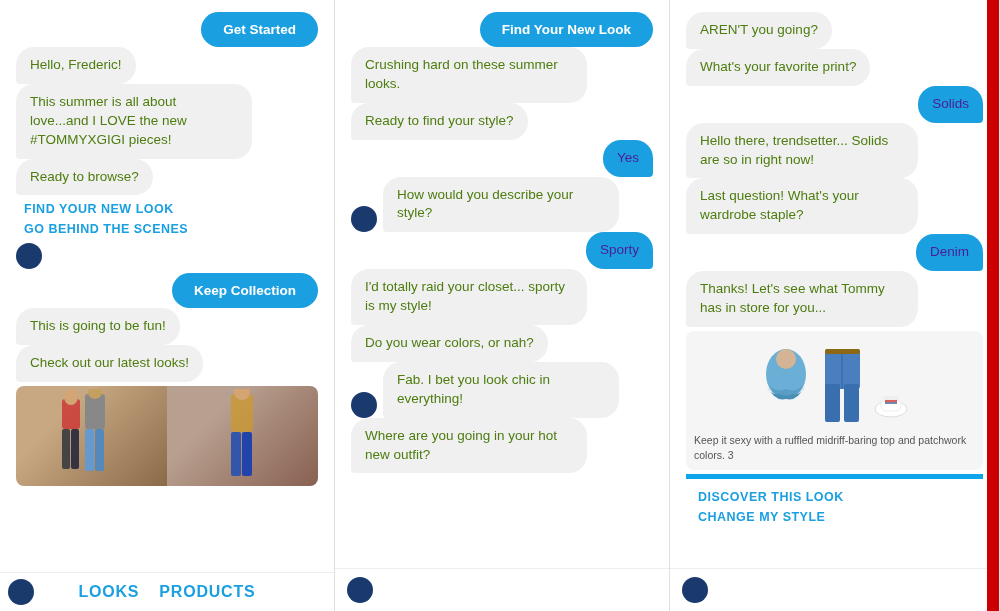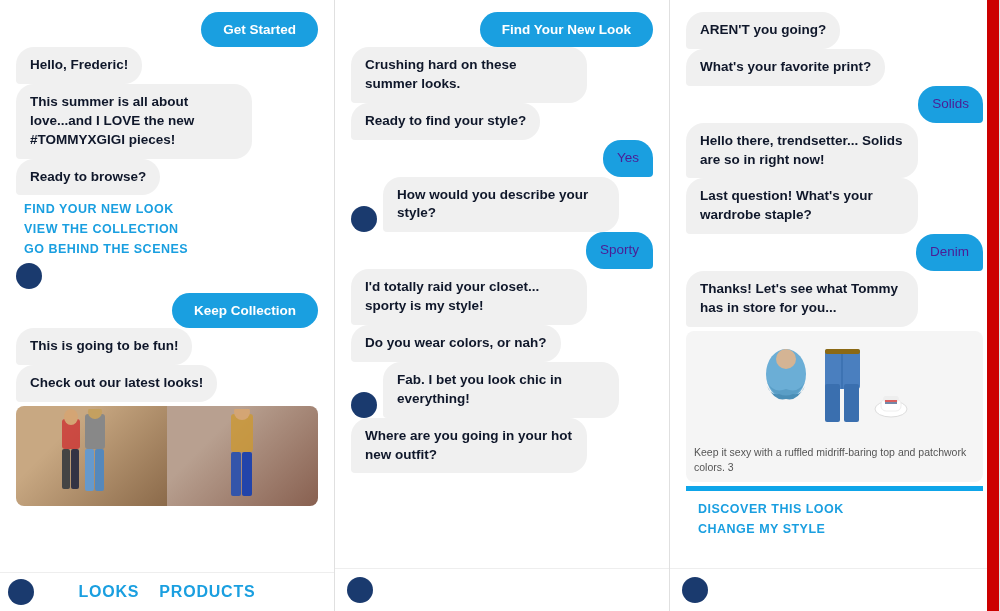--- a/index.html
+++ b/index.html
@@ -35,24 +35,23 @@
     .msg-bubble {
       max-width: 78%;
       padding: 9px 14px;
       border-radius: 18px;
       font-size: 13.5px;
       line-height: 1.4;
     }
 
     .msg-left {
       background: #f0f0f0;
-      color: #0f172a;
+      color: #4d7c0f;
       align-self: flex-start;
       border-bottom-left-radius: 4px;
-      font-weight: bold;
     }
 
     .msg-right {
       background: #1a9fe0;
       color: #4c1d95;
       align-self: flex-end;
       border-bottom-right-radius: 4px;
     }
 
     .msg-row {
@@ -151,21 +150,21 @@
       height: 90px;
       display: flex;
       align-items: center;
       justify-content: center;
       gap: 6px;
     }
 
     .product-desc {
       font-size: 10.5px;
       color: #555;
-      margin-top: 16px;
+      margin-top: 4px;
       line-height: 1.4;
     }
 
     
     .red-accent {
       position: absolute;
       right: 0;
       top: 0;
       bottom: 0;
       width: 12px;
@@ -223,21 +222,20 @@
     <div class="msg-row left">
       <div class="msg-bubble msg-left">This summer is all about love...and I LOVE the new #TOMMYXGIGI pieces!</div>
     </div>
 
     <div class="msg-row left">
       <div class="msg-bubble msg-left">Ready to browse?</div>
     </div>
 
     <div style="padding: 4px 8px;">
       <a class="link-btn">FIND YOUR NEW LOOK</a>
-      <a class="link-btn">VIEW THE COLLECTION</a>
       <a class="link-btn">GO BEHIND THE SCENES</a>
     </div>
 
     <div class="small-avatar-row">
       <div class="typing-avatar">
         <div style="width:100%;display:flex;flex-direction:column;">
           <div class="flag-stripe-r"></div>
           <div class="flag-stripe-w"></div>
           <div class="flag-stripe-b"></div>
         </div>

